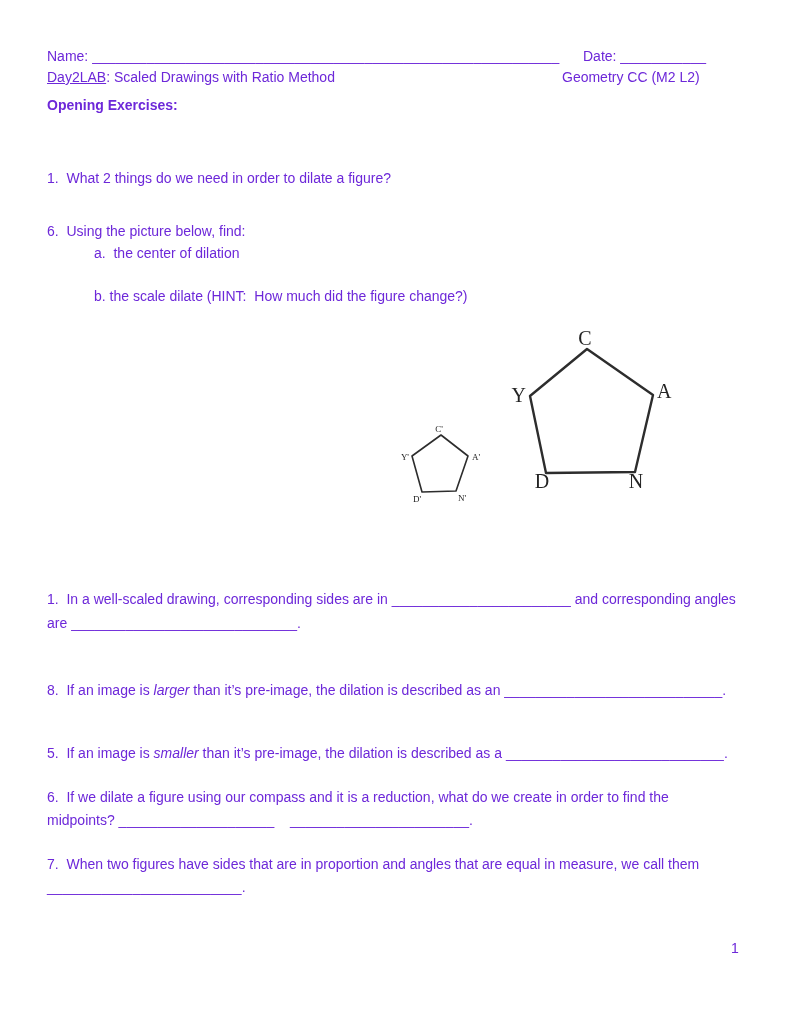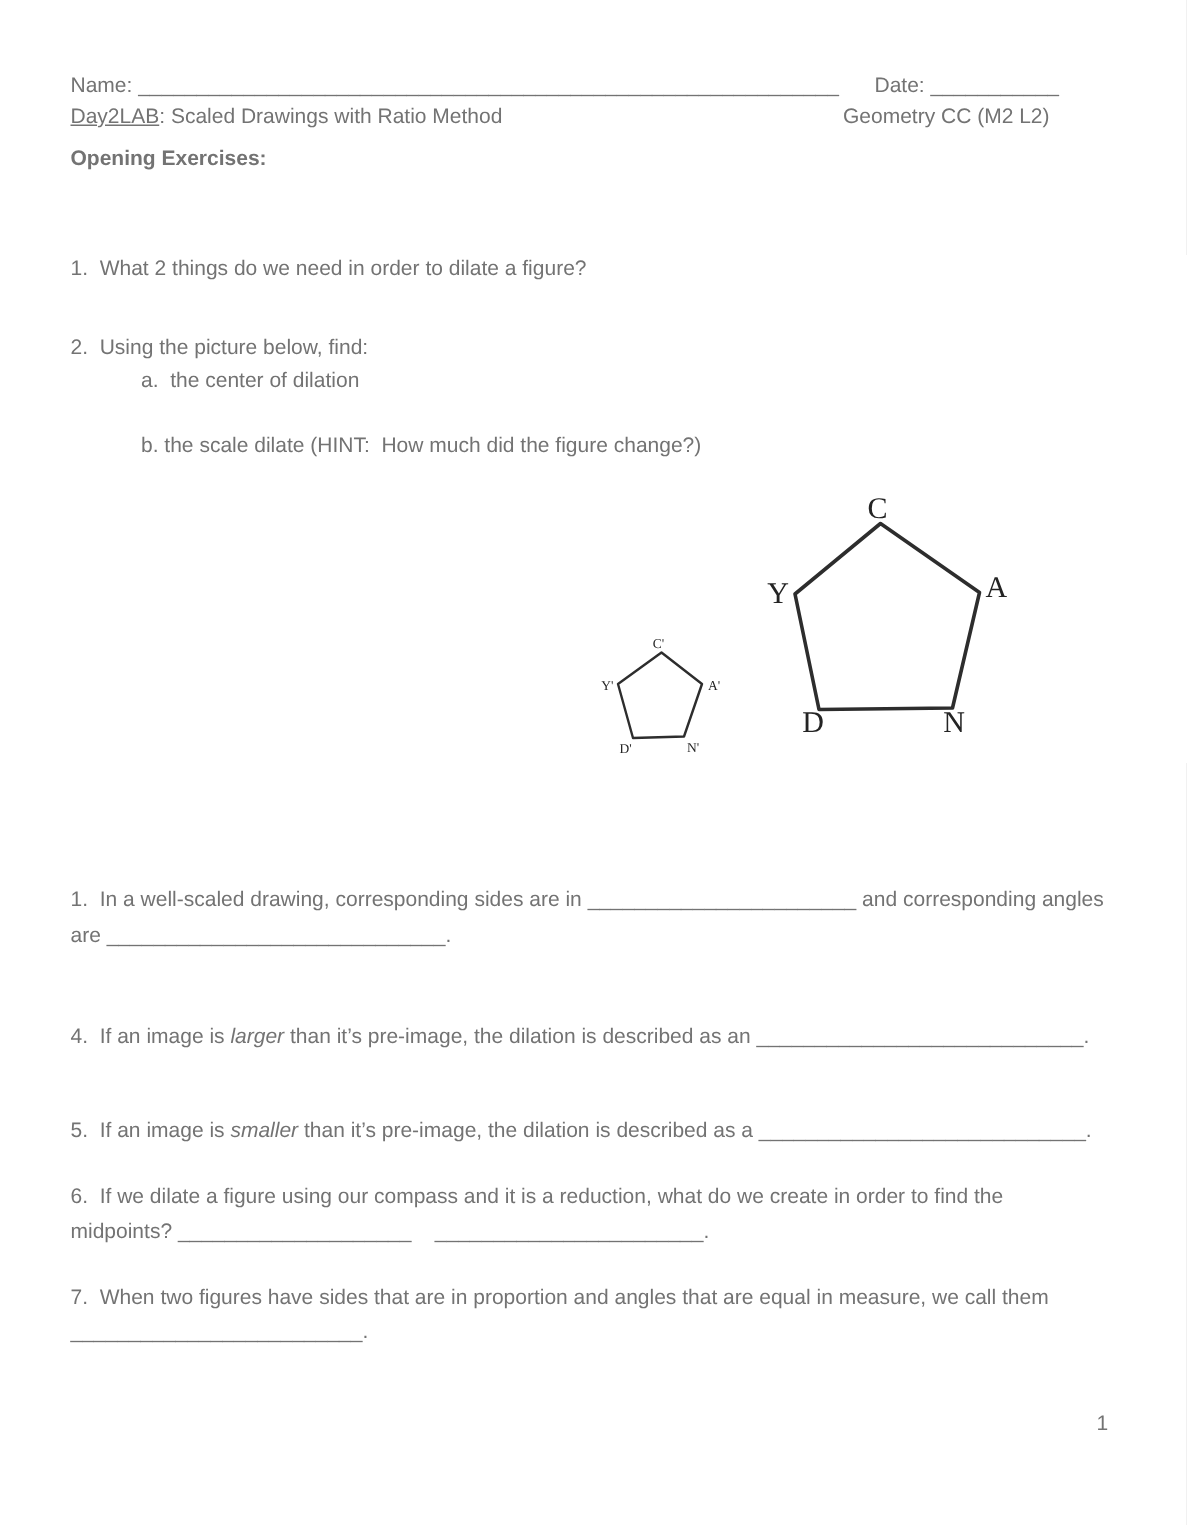--- a/index.html
+++ b/index.html
@@ -3,21 +3,21 @@
 <meta charset="utf-8">
 <style>
   html, body { margin: 0; padding: 0; background: #e8e8e8; }
   .page {
     position: relative;
     width: 791px;
     height: 1024px;
     background: #ffffff;
     font-family: "Liberation Sans", sans-serif;
     font-size: 14px;
-    color: #737373;
+    color: #6d28d9;
     overflow: hidden;
   }
   .line {
     position: absolute;
     white-space: pre;
     line-height: 18px;
   }
   .bold { font-weight: 700; }
   .ital { font-style: italic; }
   .ul   { text-decoration: underline; }
@@ -43,21 +43,21 @@
   <div class="line" style="left:47px; top:47px;"><span>Name: </span><span class="blank">____________________________________________________________</span></div>
   <div class="line" style="left:583px; top:47px;text-align:right;"><span>Date: </span><span class="blank">___________</span></div>
 
   <div class="line" style="left:47px; top:68px;"><span class="ul">Day2LAB</span><span>: Scaled Drawings with Ratio Method</span></div>
   <div class="line" style="left:562px; top:68px;">Geometry CC (M2 L2)</div>
 
   <div class="line bold" style="left:47px; top:96px;text-align:right;">Opening Exercises:</div>
 
   <div class="line" style="left:47px; top:133px;margin-top:36px;">1.  What 2 things do we need in order to dilate a figure?</div>
 
-  <div class="line" style="left:47px; top:222px;">2.  Using the picture below, find:</div>
+  <div class="line" style="left:47px; top:222px;">6.  Using the picture below, find:</div>
   <div class="line" style="left:94px; top:244px;">a.  the center of dilation</div>
   <div class="line" style="left:94px; top:287px;">b. the scale dilate (HINT:  How much did the figure change?)</div>
 
   <svg class="figure-svg" width="310" height="190" viewBox="0 0 310 190">
     <polygon points="197,19 263,65 245,142 156,143 140,66" fill="none" stroke="#2d2d2d" stroke-width="2.4" stroke-linejoin="round"></polygon>
     <polygon points="51,105 78,126 66,161 32,162 22,126" fill="none" stroke="#2d2d2d" stroke-width="1.6" stroke-linejoin="round"></polygon>
 
     <text class="lbl-lg" x="195" y="15" text-anchor="middle">C</text>
     <text class="lbl-lg" x="136" y="72" text-anchor="end">Y</text>
     <text class="lbl-lg" x="267" y="68" text-anchor="start">A</text>
@@ -67,21 +67,21 @@
     <text class="lbl-sm" x="49" y="102" text-anchor="middle">C'</text>
     <text class="lbl-sm" x="19" y="130" text-anchor="end">Y'</text>
     <text class="lbl-sm" x="82" y="130" text-anchor="start">A'</text>
     <text class="lbl-sm" x="27" y="172" text-anchor="middle">D'</text>
     <text class="lbl-sm" x="72" y="171" text-anchor="middle">N'</text>
   </svg>
 
   <div class="line" style="left:47px; top:590px;"><span>1.  In a well-scaled drawing, corresponding sides are in </span><span class="blank">_______________________</span><span> and corresponding angles</span></div>
   <div class="line" style="left:47px; top:614px;"><span>are </span><span class="blank">_____________________________</span><span>.</span></div>
 
-  <div class="line" style="left:47px; top:681px;"><span>4.  If an image is </span><span class="ital">larger</span><span> than it’s pre-image, the dilation is described as an </span><span class="blank">____________________________</span><span>.</span></div>
+  <div class="line" style="left:47px; top:681px;"><span>8.  If an image is </span><span class="ital">larger</span><span> than it’s pre-image, the dilation is described as an </span><span class="blank">____________________________</span><span>.</span></div>
 
   <div class="line" style="left:47px; top:744px;"><span>5.  If an image is </span><span class="ital">smaller</span><span> than it’s pre-image, the dilation is described as a </span><span class="blank">____________________________</span><span>.</span></div>
 
   <div class="line" style="left:47px; top:788px;">6.  If we dilate a figure using our compass and it is a reduction, what do we create in order to find the</div>
   <div class="line" style="left:47px; top:811px;"><span>midpoints? </span><span class="blank">____________________</span><span>    </span><span class="blank">_______________________</span><span>.</span></div>
 
   <div class="line" style="left:47px; top:855px;">7.  When two figures have sides that are in proportion and angles that are equal in measure, we call them</div>
   <div class="line" style="left:47px; top:878px;"><span class="blank">_________________________</span><span>.</span></div>
 
   <div class="pagenum">1</div>

